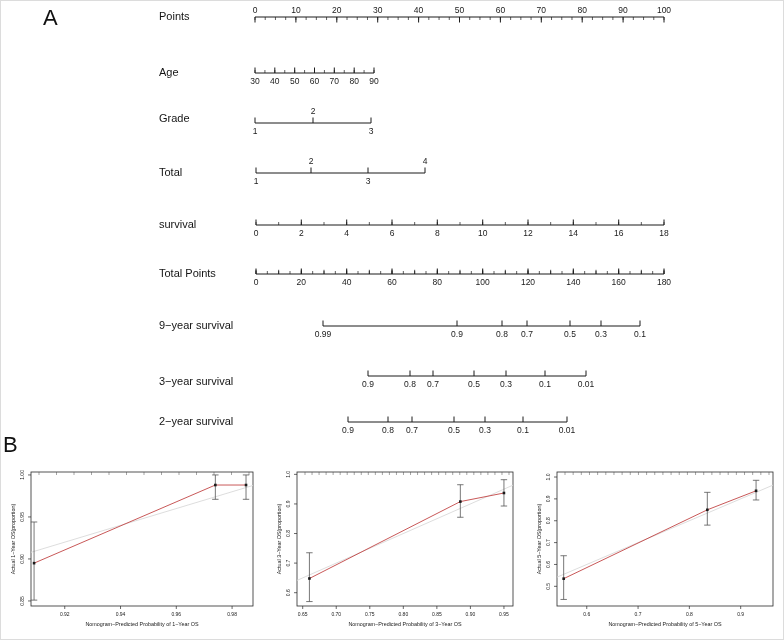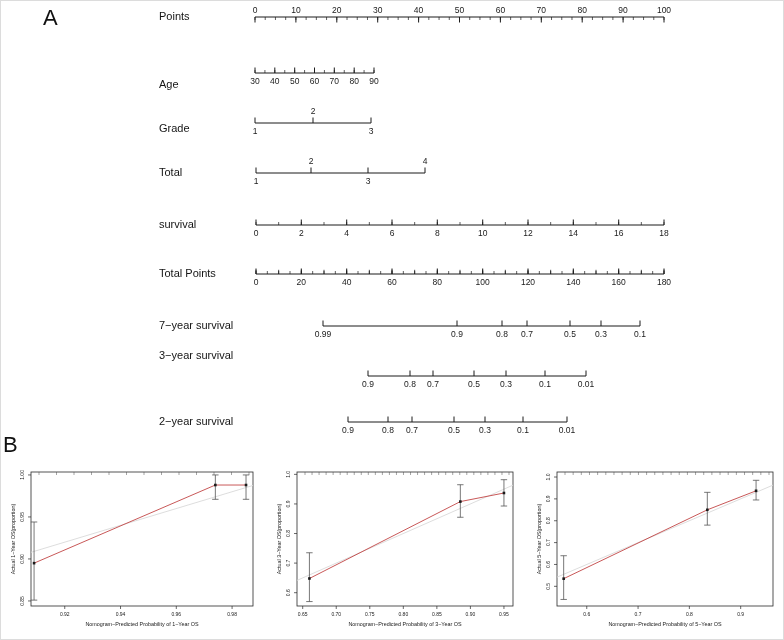--- a/index.html
+++ b/index.html
@@ -302,27 +302,27 @@
         <line x1="484" y1="421" x2="484" y2="415.5" stroke="#1a1a1a" stroke-width="1"></line>
         <text x="484" y="432" font-size="8.5" fill="#1a1a1a" text-anchor="middle" font-family="&quot;Liberation Sans&quot;, sans-serif">0.3</text>
         <line x1="522" y1="421" x2="522" y2="415.5" stroke="#1a1a1a" stroke-width="1"></line>
         <text x="522" y="432" font-size="8.5" fill="#1a1a1a" text-anchor="middle" font-family="&quot;Liberation Sans&quot;, sans-serif">0.1</text>
         <line x1="566" y1="421" x2="566" y2="415.5" stroke="#1a1a1a" stroke-width="1"></line>
         <text x="566" y="432" font-size="8.5" fill="#1a1a1a" text-anchor="middle" font-family="&quot;Liberation Sans&quot;, sans-serif">0.01</text>
       </g>
     </svg>
 
   <div class="row-label" style="top:8px">Points</div>
-  <div class="row-label" style="top:76px">Age</div>
-  <div class="row-label" style="top:120px">Grade</div>
+  <div class="row-label" style="top:64px">Age</div>
+  <div class="row-label" style="top:110px">Grade</div>
   <div class="row-label" style="top:164px">Total</div>
   <div class="row-label" style="top:216px">survival</div>
   <div class="row-label" style="top:265px">Total Points</div>
-  <div class="row-label" style="top:317px">7−year survival</div>
-  <div class="row-label" style="top:347px">3−year survival</div>
+  <div class="row-label" style="top:317px">9−year survival</div>
+  <div class="row-label" style="top:373px">3−year survival</div>
   <div class="row-label" style="top:413px">2−year survival</div>
 
   <svg id="cal0" class="cal" width="256" height="190" style="left:4px">
       <g>
         <rect x="26" y="21" width="222" height="134" fill="none" stroke="#2a2a2a" stroke-width="0.8"></rect>
         <line x1="59.746231155778894" y1="155" x2="59.746231155778894" y2="158" stroke="#2a2a2a" stroke-width="0.7"></line>
         <text x="59.746231155778894" y="165" font-size="5" fill="#1a1a1a" text-anchor="middle" font-family="&quot;Liberation Sans&quot;, sans-serif">0.92</text>
         <line x1="115.52512562814043" y1="155" x2="115.52512562814043" y2="158" stroke="#2a2a2a" stroke-width="0.7"></line>
         <text x="115.52512562814043" y="165" font-size="5" fill="#1a1a1a" text-anchor="middle" font-family="&quot;Liberation Sans&quot;, sans-serif">0.94</text>
         <line x1="171.3040201005023" y1="155" x2="171.3040201005023" y2="158" stroke="#2a2a2a" stroke-width="0.7"></line>

